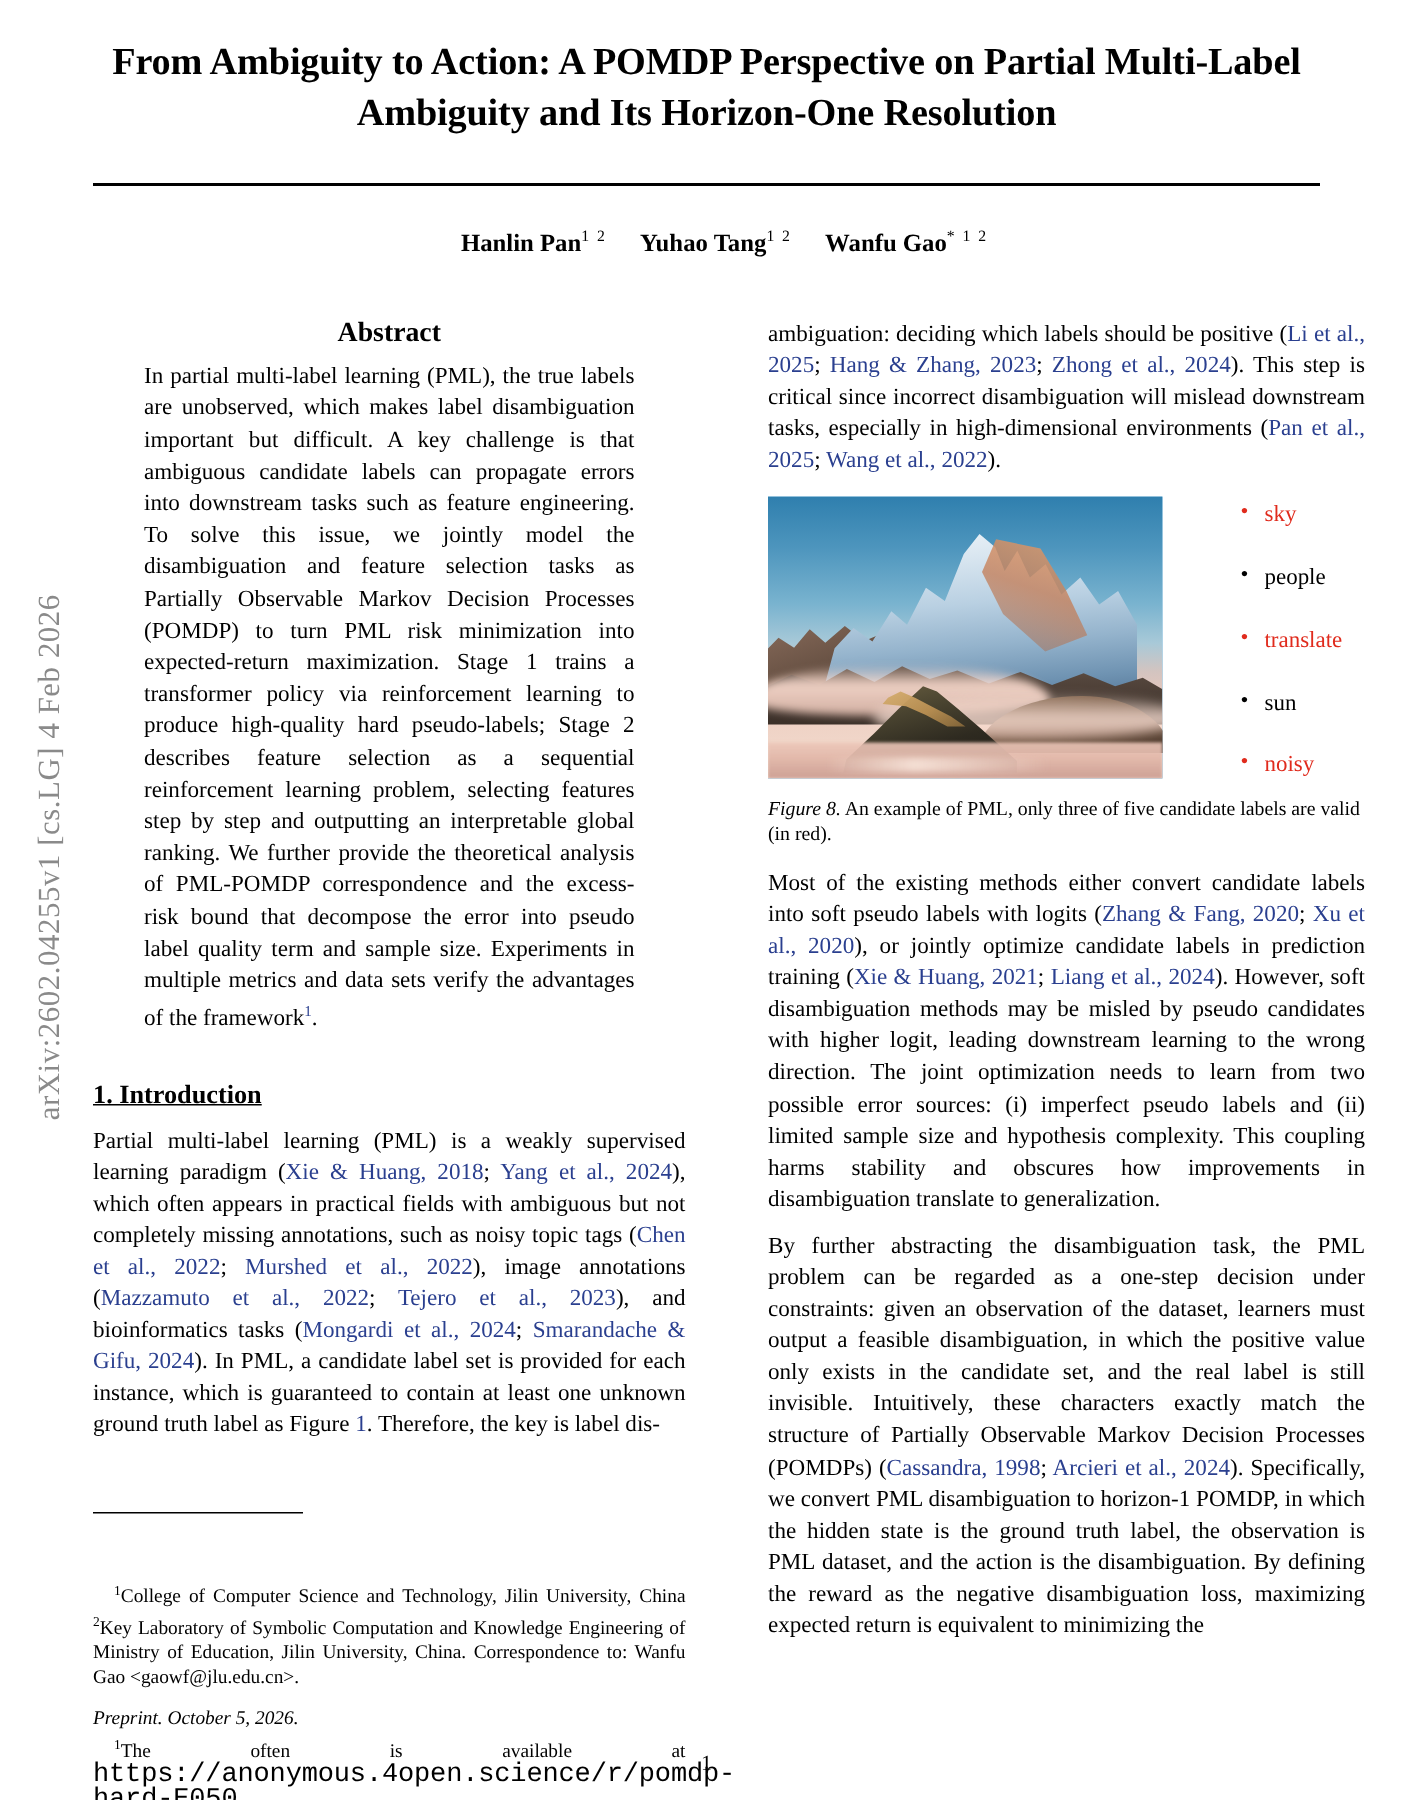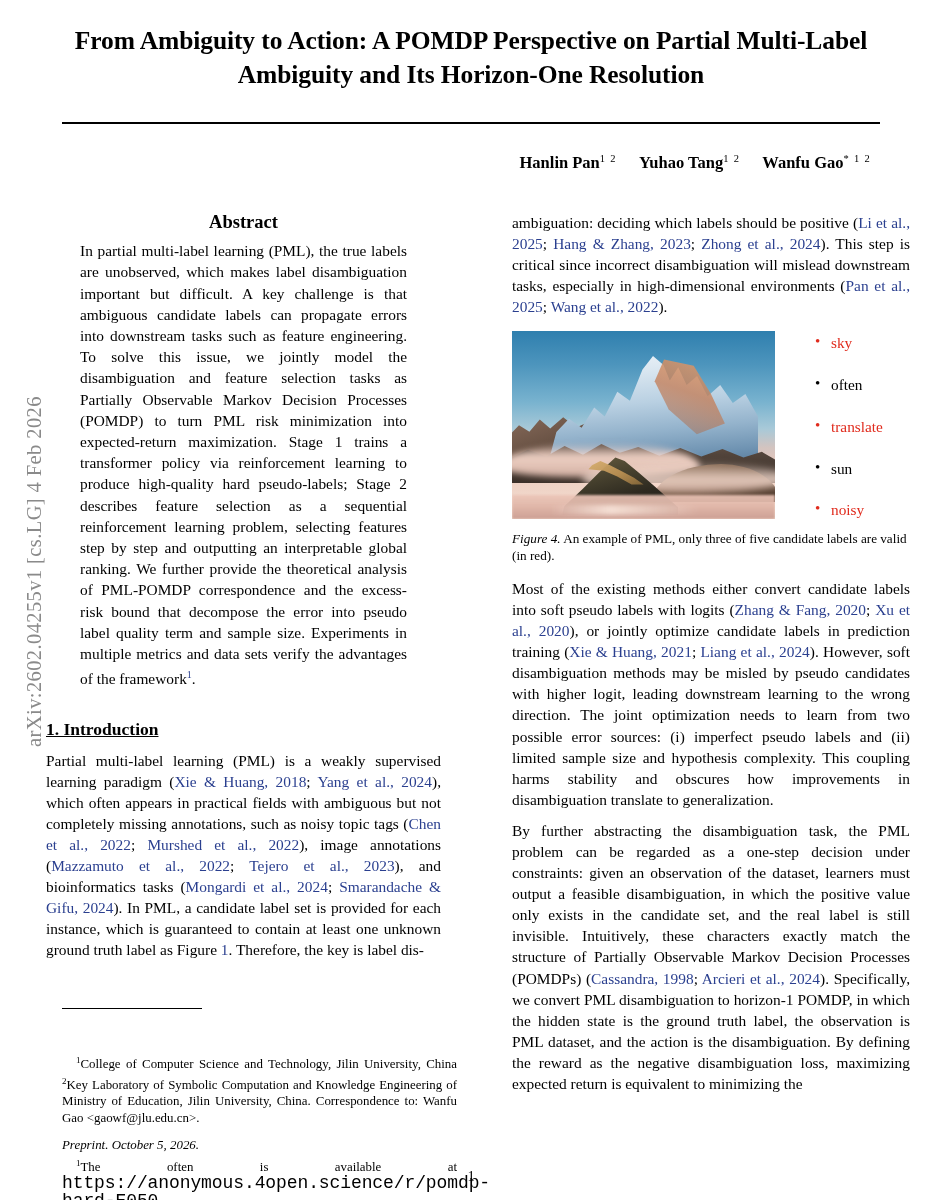--- a/index.html
+++ b/index.html
@@ -58,44 +58,44 @@
     position: absolute;
     left: 62px;
     top: 122px;
     width: 818px;
     height: 0;
     border-top: 2.2px solid #000;
   }
 
   #authors {
     position: absolute;
-    left: 62px;
+    left: 74px;
     top: 152px;
     width: 818px;
-    text-align: right;
+    text-align: center;
     font-size: 16.5px;
     font-weight: bold;
   }
   #authors .author { margin: 0 9px; }
   #authors sup {
     font-size: 10.5px;
     font-weight: normal;
     vertical-align: super;
     letter-spacing: 1.3px;
   }
 
   
   .column {
     position: absolute;
     top: 212px;
     font-size: 15.4px;
     line-height: 21.1px;
     text-align: justify;
   }
-  #col-left  { left: 46px;  width: 395px; }
+  #col-left  { left: 62px;  width: 395px; }
   #col-right { left: 512px; width: 398px; }
 
   h2.section-head {
     font-size: 17.5px;
     font-weight: bold;
     margin: 0 0 9px 0;
     text-align: left;
   }
 
   #abstract-title {
@@ -127,21 +127,21 @@
   }
   #candidate-heading {
     text-align: right;
     font-weight: bold;
     font-size: 15.8px;
     margin: 0 0 6px 0;
   }
   #fig-row {
     display: flex;
     align-items: center;
-    gap: 0px;
+    gap: 12px;
   }
   #fig-image {
     width: 263px;
     height: 188px;
     position: relative;
     overflow: hidden;
     flex: 0 0 auto;
     background: #6ab0d8;
   }
   
@@ -378,27 +378,27 @@
           <div class="fog1"></div>
           <div class="hill-right"></div>
           <div class="fog2"></div>
           <div class="fg-peak"></div>
           <div class="fg-crest"></div>
           <div class="water"></div>
           <div class="water-sheen"></div>
         </div>
         <ul id="label-list">
           <li class="valid">sky</li>
-          <li>often</li>
+          <li>people</li>
           <li class="valid">translate</li>
           <li>sun</li>
           <li class="valid">noisy</li>
         </ul>
       </div>
-      <p id="fig-caption"><span class="figlabel">Figure 4.</span><span> An example of PML, only three of five candidate labels are valid (in red).</span></p>
+      <p id="fig-caption"><span class="figlabel">Figure 8.</span><span> An example of PML, only three of five candidate labels are valid (in red).</span></p>
     </div>
 
     <p class="para" style="margin-top:14px;"><span>Most of the existing methods either convert candidate labels into soft pseudo labels with logits (</span><span class="cite">Zhang &amp; Fang, 2020</span><span>; </span><span class="cite">Xu et al., 2020</span><span>), or jointly optimize candidate labels in prediction training (</span><span class="cite">Xie &amp; Huang, 2021</span><span>; </span><span class="cite">Liang et al., 2024</span><span>). However, soft disambiguation methods may be misled by pseudo candidates with higher logit, leading downstream learning to the wrong direction. The joint optimization needs to learn from two possible error sources: (i) imperfect pseudo labels and (ii) limited sample size and hypothesis complexity. This coupling harms stability and obscures how improvements in disambiguation translate to generalization.</span></p>
 
     <p class="para"><span>By further abstracting the disambiguation task, the PML problem can be regarded as a one-step decision under constraints: given an observation of the dataset, learners must output a feasible disambiguation, in which the positive value only exists in the candidate set, and the real label is still invisible. Intuitively, these characters exactly match the structure of Partially Observable Markov Decision Processes (POMDPs) (</span><span class="cite">Cassandra, 1998</span><span>; </span><span class="cite">Arcieri et al., 2024</span><span>). Specifically, we convert PML disambiguation to horizon-1 POMDP, in which the hidden state is the ground truth label, the observation is PML dataset, and the action is the disambiguation. By defining the reward as the negative disambiguation loss, maximizing expected return is equivalent to minimizing the</span></p>
 
   </div>
 
   <div id="footnote-rule"></div>
   <div id="footnotes">

